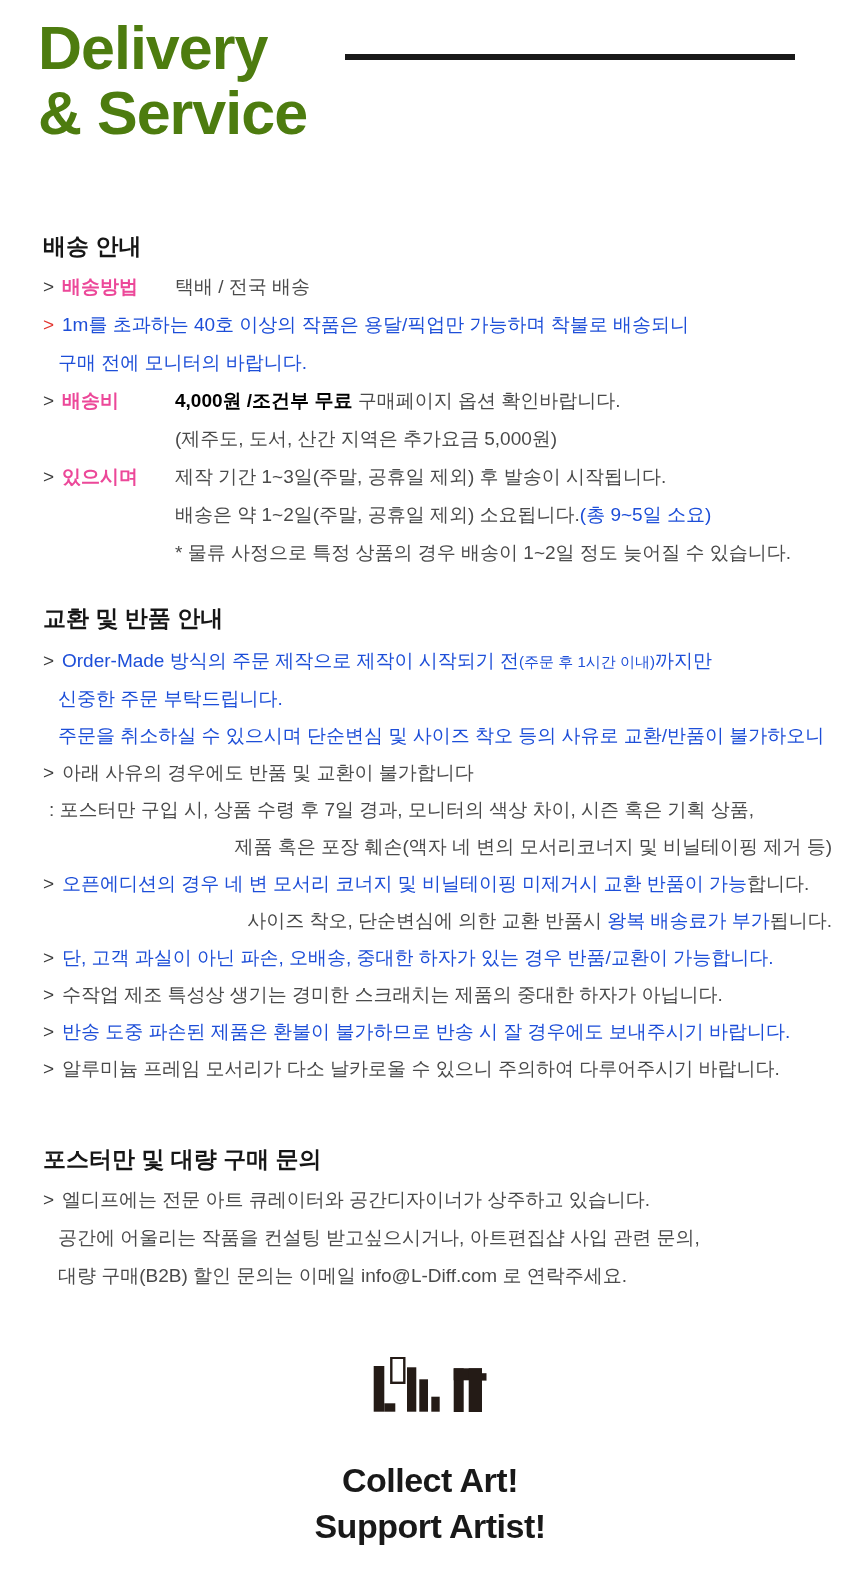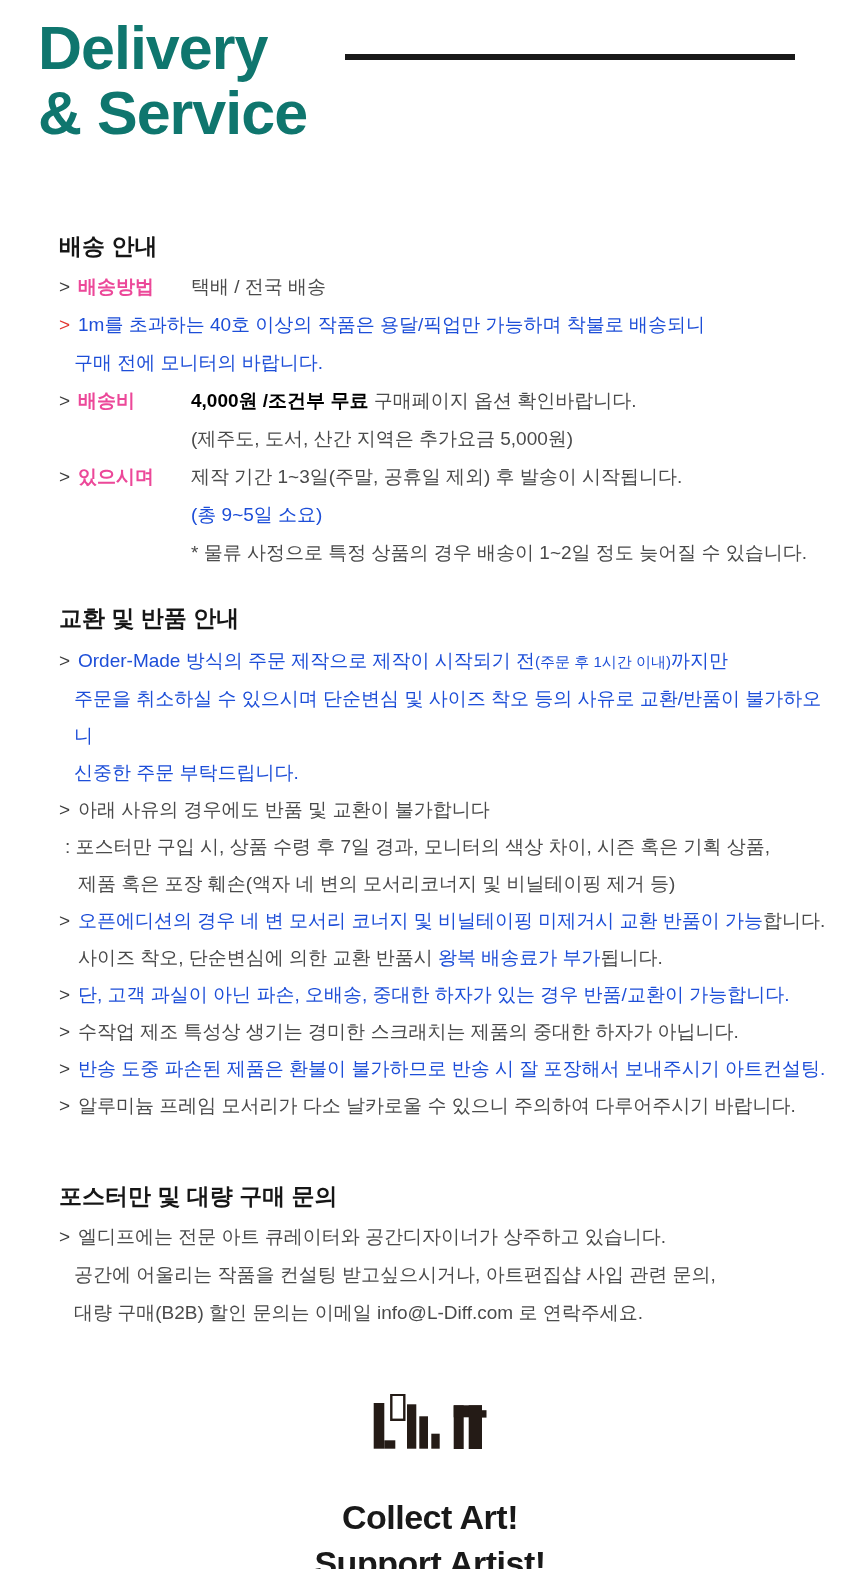--- a/index.html
+++ b/index.html
@@ -6,28 +6,28 @@
   html,body { background:#ffffff; }
   body {
     width:860px; height:1569px; overflow:hidden; position:relative;
     font-family:"Liberation Sans","DejaVu Sans",sans-serif;
     color:#444444;
   }
   
   .title {
     padding-top:16px; margin-left:38px;
     font-size:61px; line-height:65px; font-weight:bold;
-    color:#0f766e; letter-spacing:-1px;
+    color:#4d7c0f; letter-spacing:-1px;
   }
   .title-rule {
     position:absolute; left:345px; top:54px;
     width:450px; height:6px; background:#191919;
   }
   
-  .content { margin-left:59px; margin-right:28px; }
+  .content { margin-left:43px; margin-right:28px; }
   .sec-heading {
     font-size:23px; line-height:32px; font-weight:bold; color:#161616;
   }
   .h-delivery   { margin-top:84px; }
   .h-returns    { margin-top:30px; }
   .h-consulting { margin-top:56px; }
 
   .rows-38 { margin-top:6px; }
   .rows-37 { margin-top:8px; }
   .rows-38 .row { line-height:38px; }
@@ -36,21 +36,21 @@
   .row { display:flex; font-size:19px; color:#4a4a4a; }
   .bullet { flex:none; width:19px; color:#3c3c3c; }
   .bullet.red { color:#e23530; }
   .label  { flex:none; width:113px; font-weight:bold; color:#ec4899; }
   .value  { flex:1; }
   .red    { color:#1d4ed8; }
   .bold   { font-weight:bold; color:#000000; }
   .small  { font-size:15px; }
   .ind6   { padding-left:6px; }
   .ind15  { padding-left:15px; }
-  .ind19  { padding-left:19px; }
+  .ind19  { padding-left:19px;justify-content:flex-end; }
   .ind132 { padding-left:132px; }
 
   
   .footer { text-align:center; }
   .logo { margin-top:62px; display:inline-block; }
   .slogan {
     margin-top:40px; font-size:34px; line-height:46px;
     font-weight:bold; color:#191919; letter-spacing:-0.5px;
   }
 </style>
@@ -86,38 +86,39 @@
     </div>
     <div class="row ind132">
       <span>(제주도, 도서, 산간 지역은 추가요금 5,000원)</span>
     </div>
     <div class="row">
       <span class="bullet">&gt;</span>
       <span class="label">있으시며</span>
       <span class="value">제작 기간 1~3일(주말, 공휴일 제외) 후 발송이 시작됩니다.</span>
     </div>
     <div class="row ind132">
+      <span>배송은 약 1~2일(주말, 공휴일 제외) 소요됩니다. </span>
         <span class="red">(총 9~5일 소요)</span>
     </div>
     <div class="row ind132">
       <span>* 물류 사정으로 특정 상품의 경우 배송이 1~2일 정도 늦어질 수 있습니다.</span>
     </div>
   </div>
 
   <div class="sec-heading h-returns">교환 및 반품 안내</div>
   <div class="rows-37">
     <div class="row">
       <span class="bullet">&gt;</span>
       <span class="red"><span>Order-Made 방식의 주문 제작으로 제작이 시작되기 전</span><span class="small">(주문 후 1시간 이내)</span><span>까지만</span></span>
     </div>
     <div class="row ind15">
-      <span class="red">주문을 취소하실 수 있으시며 단순변심 및 사이즈 착오 등의 사유로 교환/반품이 불가하오니</span>
+      <span class="red">신중한 주문 부탁드립니다.</span>
     </div>
     <div class="row ind15">
-      <span class="red">신중한 주문 부탁드립니다.</span>
+      <span class="red">주문을 취소하실 수 있으시며 단순변심 및 사이즈 착오 등의 사유로 교환/반품이 불가하오니</span>
     </div>
     <div class="row">
       <span class="bullet">&gt;</span>
       <span>아래 사유의 경우에도 반품 및 교환이 불가합니다</span>
     </div>
     <div class="row ind6">
       <span>: 포스터만 구입 시, 상품 수령 후 7일 경과, 모니터의 색상 차이, 시즌 혹은 기획 상품,</span>
     </div>
     <div class="row ind19">
       <span>제품 혹은 포장 훼손(액자 네 변의 모서리코너지 및 비닐테이핑 제거 등)</span>
@@ -132,21 +133,21 @@
     <div class="row">
       <span class="bullet">&gt;</span>
       <span class="red">단, 고객 과실이 아닌 파손, 오배송, 중대한 하자가 있는 경우 반품/교환이 가능합니다.</span>
     </div>
     <div class="row">
       <span class="bullet">&gt;</span>
       <span>수작업 제조 특성상 생기는 경미한 스크래치는 제품의 중대한 하자가 아닙니다.</span>
     </div>
     <div class="row">
       <span class="bullet">&gt;</span>
-      <span class="red">반송 도중 파손된 제품은 환불이 불가하므로 반송 시 잘 포장해서 보내주시기 아트컨설팅.</span>
+      <span class="red">반송 도중 파손된 제품은 환불이 불가하므로 반송 시 잘 경우에도 보내주시기 바랍니다.</span>
     </div>
     <div class="row">
       <span class="bullet">&gt;</span>
       <span>알루미늄 프레임 모서리가 다소 날카로울 수 있으니 주의하여 다루어주시기 바랍니다.</span>
     </div>
   </div>
 
   <div class="sec-heading h-consulting">포스터만 및 대량 구매 문의</div>
   <div class="rows-38">
     <div class="row">

